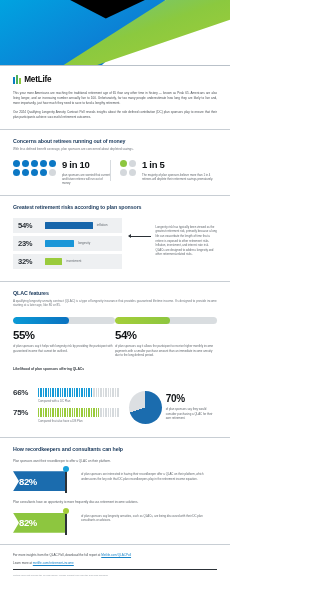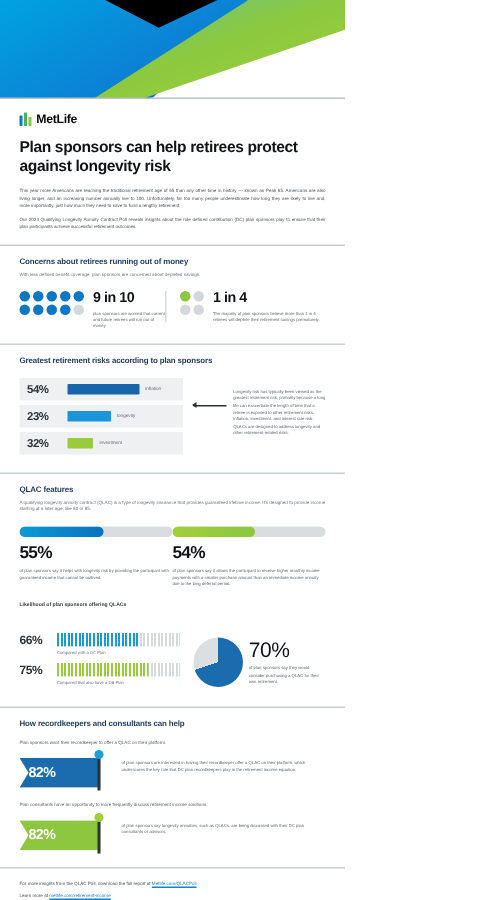--- a/index.html
+++ b/index.html
@@ -117,21 +117,21 @@
   .stripe-track { flex: 1; height: 9px; position: relative; overflow: hidden;
     background: repeating-linear-gradient(90deg,#d6dadd 0 1.4px, #ffffff 1.4px 2.4px); }
   .stripe-fill { position: absolute; left:0; top:0; height: 100%; }
   .stripe-fill.blue { background: repeating-linear-gradient(90deg,#199bd7 0 1.4px, #ffffff 1.4px 2.4px); }
   .stripe-fill.green { background: repeating-linear-gradient(90deg,#9acb3c 0 1.4px, #ffffff 1.4px 2.4px); }
   .stripe-cap { font-size: 2.8px; color: #70767d; margin: 0 0 5px 25px; }
 
   .pie-col { flex: 0.95; display: flex; align-items: center; gap: 4px; }
   .pie { width: 33px; height: 33px; border-radius: 50%;
     background: conic-gradient(from 0deg, #1b6cae 0% 70%, #dcdfe2 70% 100%); flex: 0 0 33px; }
-  .pie-num { font-size: 14px; font-weight: 400; color: #111417; line-height: 1; letter-spacing:-0.3px; }
+  .pie-num { font-size: 10px; font-weight: 700; color: #111417; line-height: 1; letter-spacing:-0.3px; }
 
   
   .help-lead { font-size: 3.05px; color: #5c6268; margin-top: 7px; line-height:1.5; }
   .help-row { display: flex; gap: 6px; margin-top: 4px; align-items: flex-start; }
   .flagwrap { position: relative; flex: 0 0 62px; height: 26px; }
   .flag { position: absolute; left: 0; top: 4px; width: 54px; height: 20px;
     display: flex; align-items: center; padding-left: 6px;
     clip-path: polygon(0 0, 100% 0, 100% 100%, 0 100%, 6px 50%); }
   .flag.blue { background: #1b6cae; }
   .flag.green { background: #8dc63f; }
@@ -165,21 +165,20 @@
 
   <div class="logo-row">
     <span class="logo-mark">
       <i class="lm1"></i>
         <i class="lm2"></i>
         <i class="lm3"></i>
     </span>
     <span class="logo-word">MetLife</span>
   </div>
 
-  <div class="title">Plan sponsors can help retirees protect against longevity risk</div>
 
   <div class="intro band">
     <p>This year more Americans are reaching the traditional retirement age of 65 than any other time in history — known as Peak 65. Americans are also living longer, and an increasing number annually live to 100. Unfortunately, far too many people underestimate how long they are likely to live and, more importantly, just how much they need to save to fund a lengthy retirement.</p>
     <p>Our 2024 Qualifying Longevity Annuity Contract Poll reveals insights about the role defined contribution (DC) plan sponsors play to ensure that their plan participants achieve successful retirement outcomes.</p>
   </div>
 
   <div class="section band">
     <div class="sec-head">Concerns about retirees running out of money</div>
     <div class="sec-sub">With less defined benefit coverage, plan sponsors are concerned about depleted savings.</div>
     <div class="dot-row">
@@ -202,21 +201,21 @@
         </div>
       </div>
       <div class="dot-col right">
         <div class="dots4">
           <span class="dot green"></span>
             <span class="dot"></span>
           <span class="dot"></span>
             <span class="dot"></span>
         </div>
         <div class="stat-text">
-          <div class="big-num">1 in 4</div>
+          <div class="big-num">1 in 5</div>
           <div class="small-cap">The majority of plan sponsors believe more than 1 in 4 retirees will deplete their retirement savings prematurely.</div>
         </div>
       </div>
     </div>
   </div>
 
   <div class="section band">
     <div class="sec-head">Greatest retirement risks according to plan sponsors</div>
     <div style="display:flex; gap:7px; align-items:flex-start;">
       <div style="flex:1.25;">

